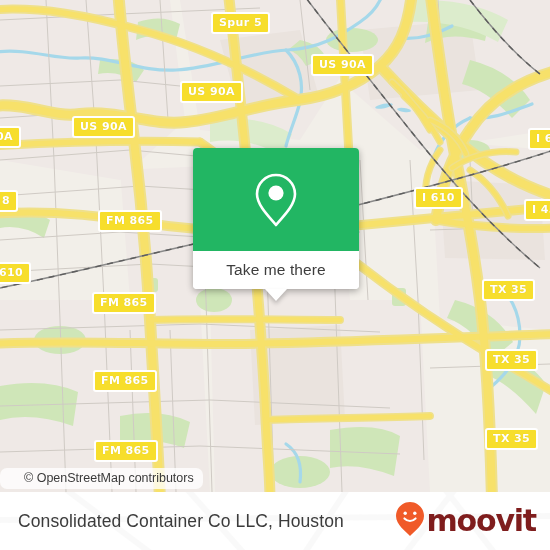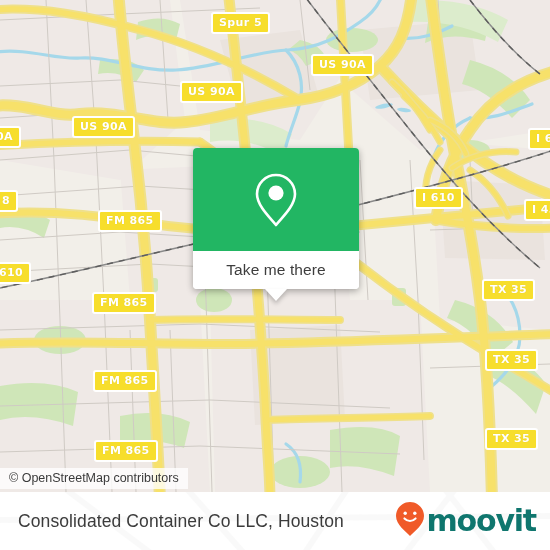--- a/index.html
+++ b/index.html
@@ -65,45 +65,46 @@
     width:0;height:0;
     border-left:11px solid transparent;
     border-right:11px solid transparent;
     border-top:12px solid #ffffff;
     filter:drop-shadow(0 3px 2px rgba(0,0,0,.22));
   }
 
   
   .attrib{
     position:absolute;left:0;top:468px;
-    padding:3px 9px 4px 9px;
+    padding:3px 9px 4px 24px;
     background:rgba(255,255,255,.78);
     color:#3a3a3a;
     font-family:"Liberation Sans", sans-serif;
     font-size:12.5px;
     white-space:nowrap;
+    border-radius:7px;
   }
 
   
   .footer{
     position:absolute;left:0;top:492px;width:550px;height:58px;
     background:#ffffff;overflow:hidden;
   }
   .footer-ghost{position:absolute;left:0;top:-492px;width:550px;height:550px;opacity:.05;}
   .footer-inner{position:absolute;inset:0;display:flex;align-items:center;justify-content:space-between;padding:0 14px 0 18px;box-sizing:border-box;}
   .footer-title{
     color:#3b3b3b;
     font-family:"Liberation Sans", sans-serif;
     font-size:17.5px;
     letter-spacing:.1px;
     white-space:nowrap;
   }
   .brand{display:flex;align-items:center;gap:2px;}
   .brand-word{
-    color:#0f766e;
+    color:#7f1d1d;
     font-family:"DejaVu Sans", sans-serif;
     font-weight:bold;
     font-size:30px;
     letter-spacing:-1.2px;
     line-height:1;
   }
 </style>
 </head>
 <body>
 

